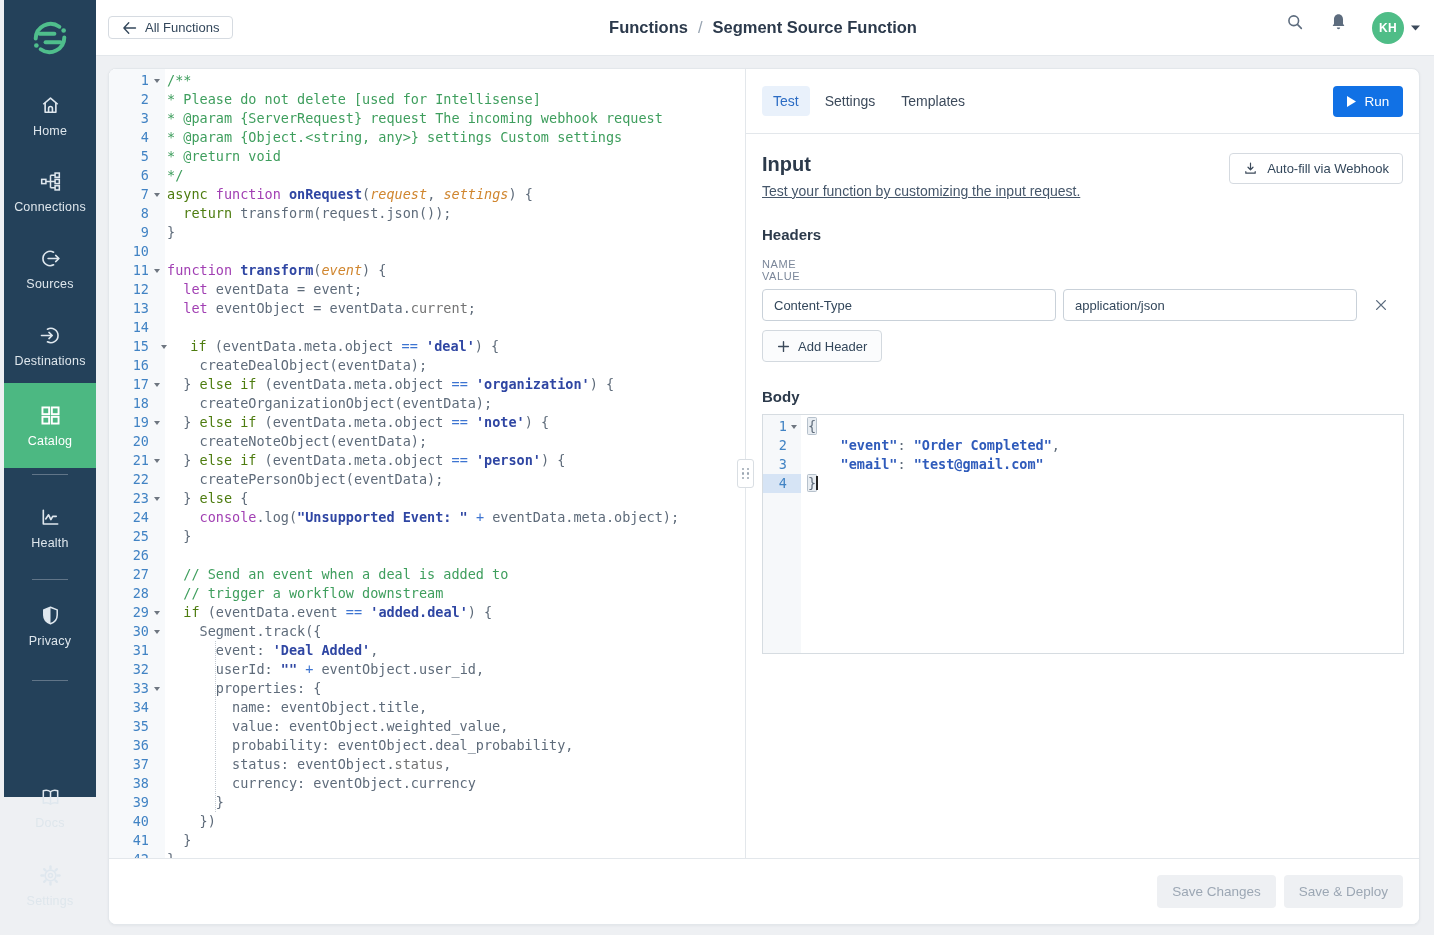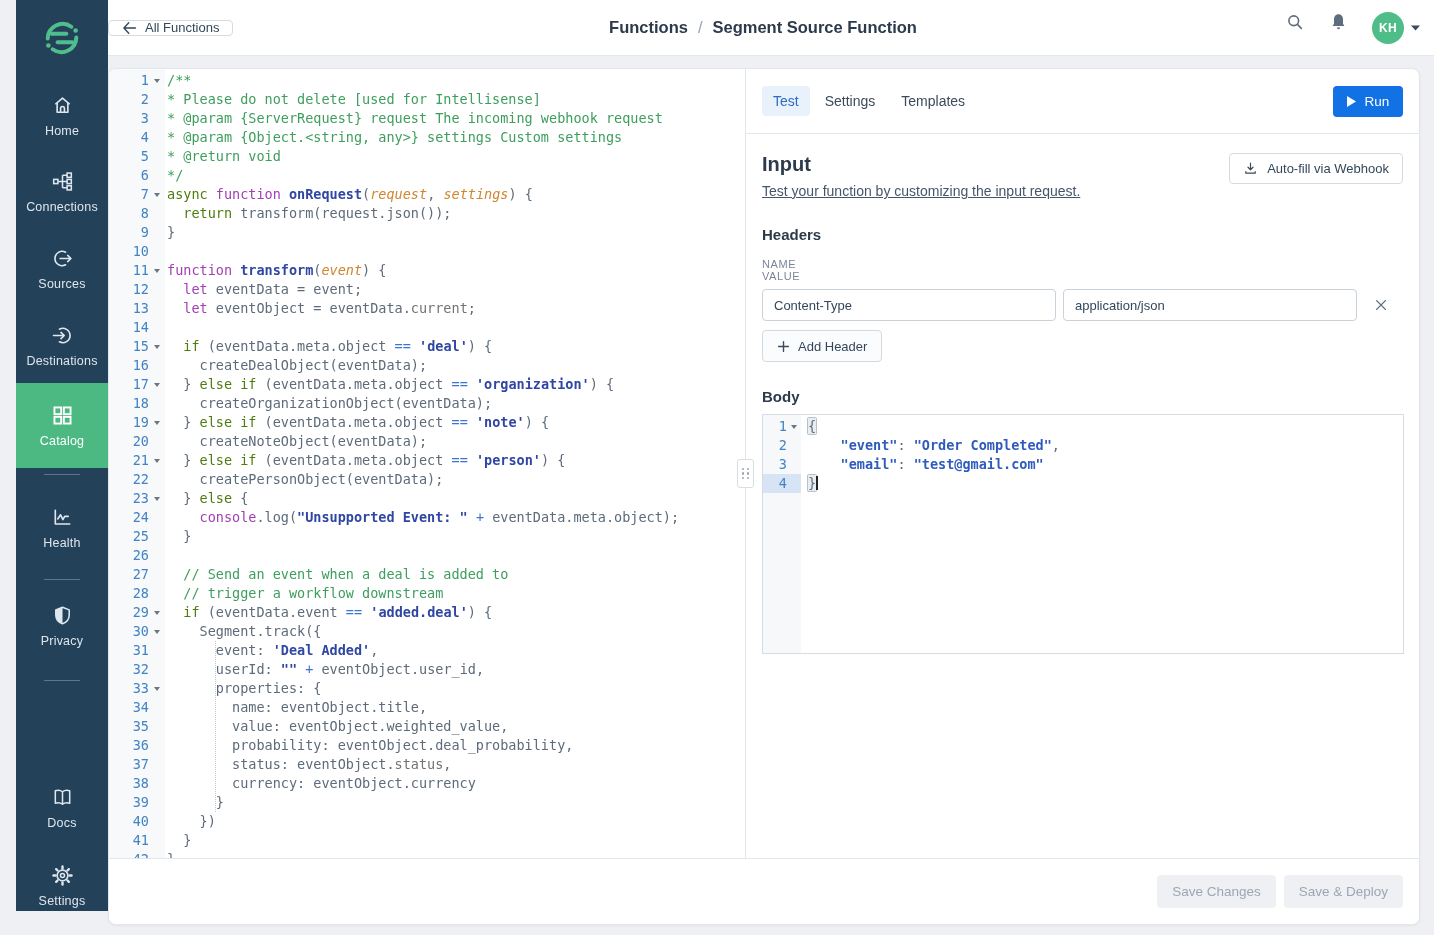--- a/index.html
+++ b/index.html
@@ -1,31 +1,31 @@
 <!DOCTYPE html>
 <html><head>
 <meta charset="utf-8">
 <style>
   * { margin:0; padding:0; box-sizing:border-box; }
   html,body { width:1434px; height:935px; overflow:hidden; background:#EEF0F3;
               font-family:"Liberation Sans", sans-serif; }
 
   
-  .sidebar { position:absolute; left:16px; top:0; width:92px; height:911px; background:#24415A; z-index:5; }
+  .sidebar { position:absolute; left:4px; top:0; width:92px; height:797px; background:#24415A; z-index:5; }
   .logo { position:absolute; top:16px; left:0; width:92px; display:flex; justify-content:center; }
   .nav-item { position:absolute; left:0; width:92px; display:flex; flex-direction:column; align-items:center; cursor:pointer; }
   .nav-item .nav-label { margin-top:7px; font-size:12.5px; color:#DEE6EC; letter-spacing:.2px; }
   .nav-item.active { background:#4CB882; height:85px; justify-content:center; }
   .nav-item.active .nav-label { color:#FFFFFF; }
   .nav-divider { position:absolute; left:28px; width:36px; border-top:1px solid rgba(255,255,255,.28); }
 
   
   .topbar { position:absolute; left:92px; top:0; right:0; height:56px; background:#FFFFFF;
             border-bottom:1px solid #E3E7EB; display:flex; align-items:center; z-index:4; }
-  .back-btn { margin-left:16px; height:16px; padding:0 13px; background:#FFFFFF; border:1px solid #D6DBE1;
+  .back-btn { margin-left:16px; height:23px; padding:0 13px; background:#FFFFFF; border:1px solid #D6DBE1;
               border-radius:4px; display:flex; align-items:center; gap:8px; font-size:13px; color:#33475B; cursor:pointer; }
   .breadcrumb { position:absolute; left:50%; transform:translateX(-50%); font-size:16.5px; font-weight:bold; color:#2C3A4C; display:flex; gap:10px; align-items:center; }
   .breadcrumb .sep { color:#97A3B1; font-weight:normal; }
   .top-icons { margin-left:auto; display:flex; align-items:flex-start; gap:24px; padding-right:14px; }
   .avatar-wrap { display:flex; align-items:center; gap:7px; cursor:pointer; }
   .avatar { width:32px; height:32px; border-radius:50%; background:#4FBD87; color:#fff; font-size:12px;
             font-weight:bold; display:flex; align-items:center; justify-content:center; letter-spacing:.4px; }
 
   
   .card { position:absolute; left:108px; top:68px; width:1312px; height:857px; background:#fff;
@@ -280,21 +280,21 @@
         <div class="cline"><span class="gcell" style="display: flex; flex: 0 0 auto;"><span class="ln">10</span>
                    <span class="fold"></span></span><span class="codetext"></span></div>
         <div class="cline"><span class="gcell" style="display: flex; flex: 0 0 auto;"><span class="ln">11</span>
                    <span class="fold"><i class="fold-caret"></i></span></span><span class="codetext"><span class="tok-kw">function </span><span class="tok-fn">transform</span><span class="tok-df">(</span><span class="tok-pm">event</span><span class="tok-df">) {</span></span></div>
         <div class="cline"><span class="gcell" style="display: flex; flex: 0 0 auto;"><span class="ln">12</span>
                    <span class="fold"></span></span><span class="codetext"><span class="tok-df">  </span><span class="tok-kw">let</span><span class="tok-df"> eventData = event;</span></span></div>
         <div class="cline"><span class="gcell" style="display: flex; flex: 0 0 auto;"><span class="ln">13</span>
                    <span class="fold"></span></span><span class="codetext"><span class="tok-df">  </span><span class="tok-kw">let</span><span class="tok-df"> eventObject = eventData.</span><span class="tok-pr">current</span><span class="tok-df">;</span></span></div>
         <div class="cline"><span class="gcell" style="display: flex; flex: 0 0 auto; gap: 8px;"><span class="ln">14</span>
                    <span class="fold"></span></span><span class="codetext"></span></div>
-        <div class="cline"><span class="gcell" style="display: flex; flex: 0 0 auto;"><span class="ln">15</span>
+        <div class="cline"><span class="gcell" style="display: flex; flex: 0 0 auto; gap: 7px;"><span class="ln">15</span>
                    <span class="fold"><i class="fold-caret"></i></span></span><span class="codetext"><span class="tok-df">  </span><span class="tok-kb">if</span><span class="tok-df"> (eventData.meta.object </span><span class="tok-op">==</span><span class="tok-df"> </span><span class="tok-st">'deal'</span><span class="tok-df">) {</span></span></div>
         <div class="cline"><span class="gcell" style="display: flex; flex: 0 0 auto;"><span class="ln">16</span>
                    <span class="fold"></span></span><span class="codetext"><span class="tok-df">    createDealObject(eventData);</span></span></div>
         <div class="cline"><span class="gcell" style="display: flex; flex: 0 0 auto;"><span class="ln">17</span>
                    <span class="fold"><i class="fold-caret"></i></span></span><span class="codetext"><span class="tok-df">  } </span><span class="tok-kb">else</span><span class="tok-df"> </span><span class="tok-kb">if</span><span class="tok-df"> (eventData.meta.object </span><span class="tok-op">==</span><span class="tok-df"> </span><span class="tok-st">'organization'</span><span class="tok-df">) {</span></span></div>
         <div class="cline"><span class="gcell" style="display: flex; flex: 0 0 auto;"><span class="ln">18</span>
                    <span class="fold"></span></span><span class="codetext"><span class="tok-df">    createOrganizationObject(eventData);</span></span></div>
         <div class="cline"><span class="gcell" style="display: flex; flex: 0 0 auto;"><span class="ln">19</span>
                    <span class="fold"><i class="fold-caret"></i></span></span><span class="codetext"><span class="tok-df">  } </span><span class="tok-kb">else</span><span class="tok-df"> </span><span class="tok-kb">if</span><span class="tok-df"> (eventData.meta.object </span><span class="tok-op">==</span><span class="tok-df"> </span><span class="tok-st">'note'</span><span class="tok-df">) {</span></span></div>
         <div class="cline"><span class="gcell" style="display: flex; flex: 0 0 auto;"><span class="ln">20</span>

